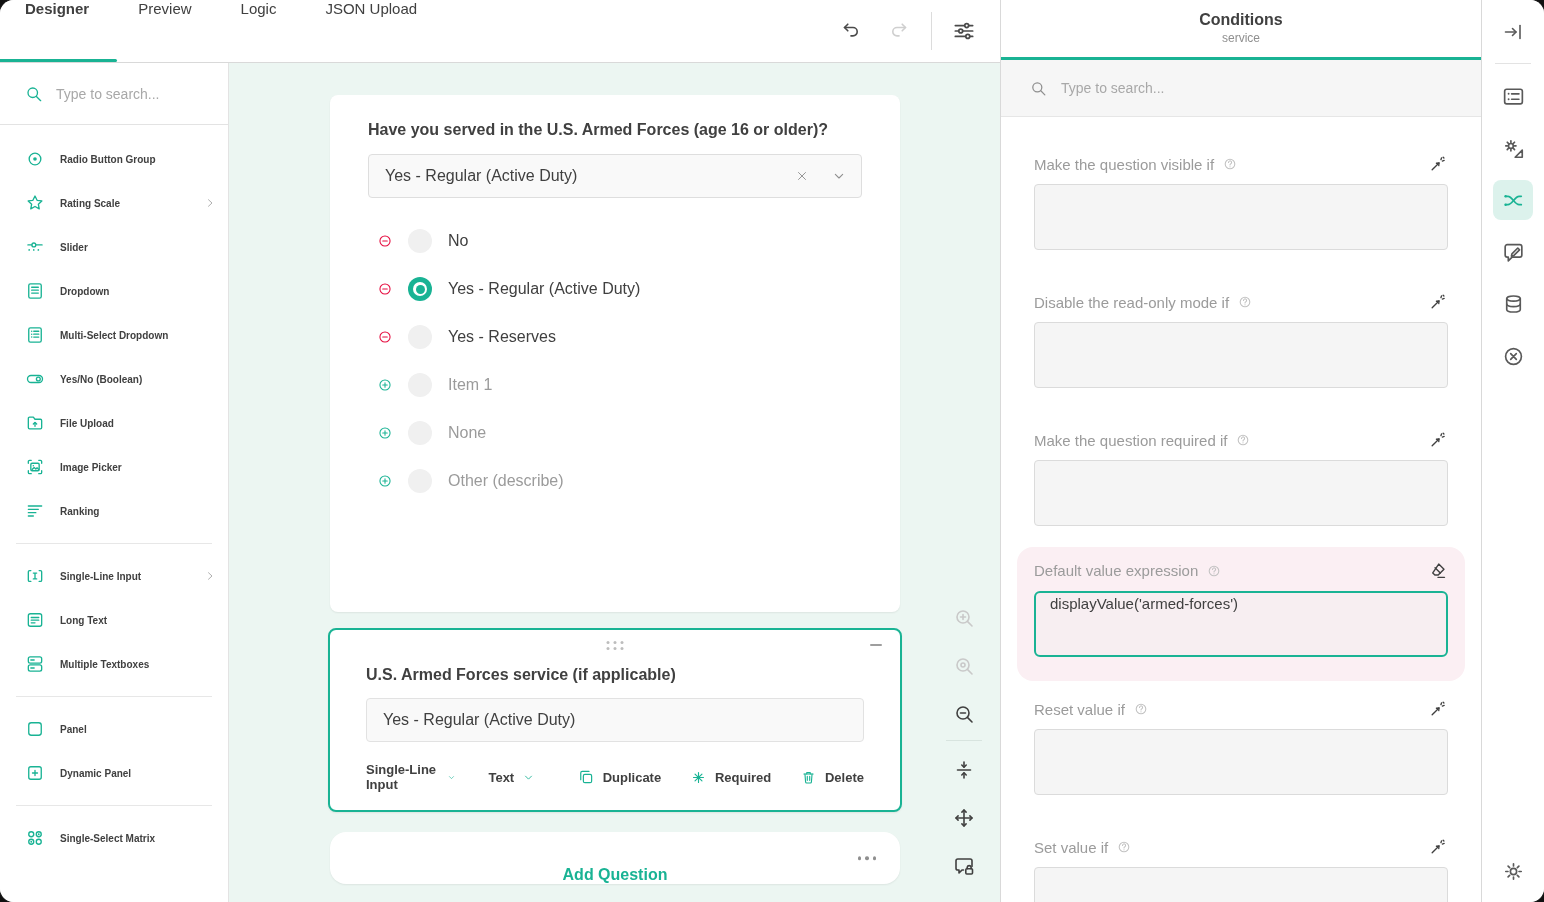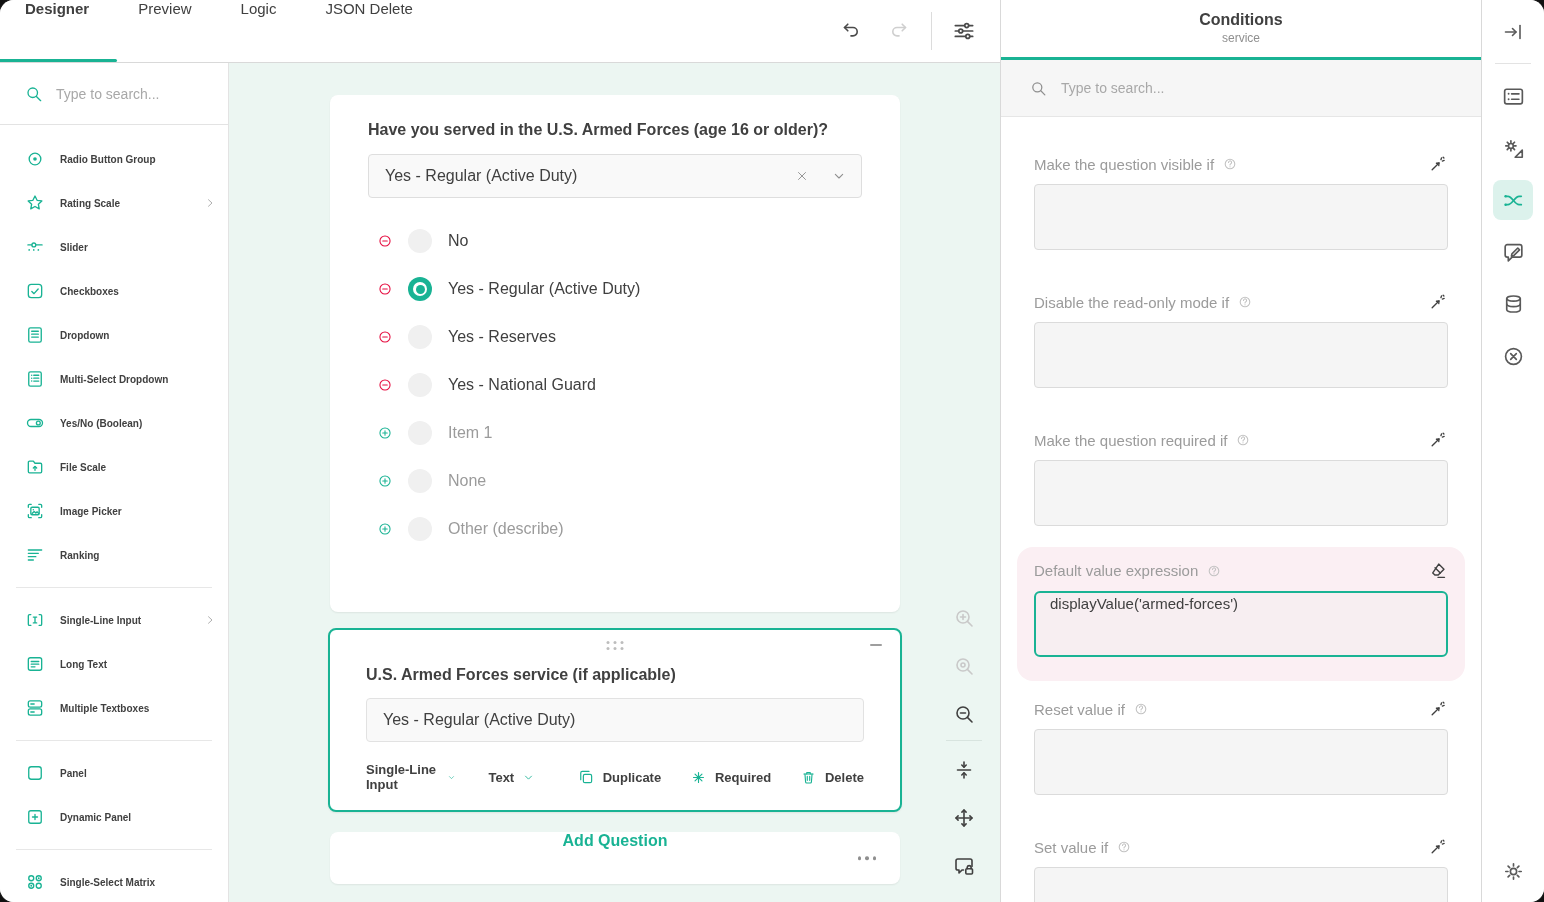--- a/index.html
+++ b/index.html
@@ -58,21 +58,21 @@
   .collapse-btn::after { content:""; display:block; margin-top:6px; width:12px; height:2px; background:#9e9e9e; border-radius:1px; }
   .q2title { margin-top:36px; font-size:16px; font-weight:700; color:#404040; }
   .q2input { margin-top:14px; height:44px; background:#f9f9f9; border:1px solid #e2e2e2; border-radius:4px; display:flex; align-items:center; padding:0 16px; font-size:16px; color:#404040; }
   .q2toolbar { margin-top:20px; display:flex; align-items:center; gap:8px; }
   .ttsel { display:flex; align-items:center; gap:8px; font-size:13px; font-weight:600; color:#404040; cursor:pointer; }
   .ttsel .chv { color:#19b394; }
   .ttgap { width:24px; }
   .ttbtn { display:flex; align-items:center; gap:8px; font-size:13px; font-weight:600; color:#404040; cursor:pointer; }
   .ttbtn .bic { color:#19b394; }
 
-  .addq { position:absolute; left:101px; top:769px; width:570px; height:52px; background:#fff; border-radius:8px; box-shadow:0 1px 2px rgba(0,0,0,.07); display:flex; align-items:flex-start; justify-content:center; cursor:pointer; }
+  .addq { position:absolute; left:101px; top:769px; width:570px; height:52px; background:#fff; border-radius:16px; box-shadow:0 1px 2px rgba(0,0,0,.07); display:flex; align-items:flex-end; justify-content:center; cursor:pointer; }
   .addq .txt { font-size:16px; font-weight:700; color:#19b394; }
   .addq .more { position:absolute; right:18px; top:50%; transform:translateY(-50%); display:flex; gap:4px; padding:6px; cursor:pointer; }
   .addq .more i { width:3.5px; height:3.5px; border-radius:50%; background:#8f8f8f; }
 
   .zoombar { position:absolute; left:711px; top:0; width:48px; height:100%; }
   .zbtn { position:absolute; left:12px; width:24px; height:24px; cursor:pointer; color:#404040; }
   .zbtn.dim { color:#c9c9c9; }
   .zdiv { position:absolute; left:6px; width:36px; border-top:1px solid #d8e4df; }
 
   
@@ -105,21 +105,21 @@
 </head>
 <body>
 
 <div class="window">
 
   <div class="topbar">
     <div class="tabs">
       <div class="tab active">Designer</div>
       <div class="tab">Preview</div>
       <div class="tab">Logic</div>
-      <div class="tab">JSON Delete</div>
+      <div class="tab">JSON Upload</div>
     </div>
     <div class="tab-underline"></div>
     <div class="topbar-actions">
       <div class="tb-btn">
         <svg class="ic" width="24" height="24" viewBox="0 0 24 24">
             <path d="M5.5 8.5h8.5a4.2 4.2 0 010 8.4h-2"></path>
             <path d="M8.8 5.2L5.5 8.5l3.3 3.3"></path>
           </svg>
       </div>
       <div class="tb-btn disabled">
@@ -171,27 +171,20 @@
             <path d="M3.5 9.5h4.6M12.9 9.5h7.6"></path>
             <circle cx="10.6" cy="9.5" r="2.3"></circle>
             <circle class="fl" cx="5" cy="15.5" r="1"></circle>
             <circle class="fl" cx="10.5" cy="15.5" r="1"></circle>
             <circle class="fl" cx="16" cy="15.5" r="1"></circle>
           </svg>
         <span class="lbl">Slider</span>
       </div>
       <div class="titem">
         <svg class="ic" width="20" height="20" viewBox="0 0 24 24">
-            <rect x="4" y="4" width="16" height="16" rx="3.5"></rect>
-            <path d="M8.2 12.6l2.6 2.6 5-5.6"></path>
-          </svg>
-        <span class="lbl">Checkboxes</span>
-      </div>
-      <div class="titem">
-        <svg class="ic" width="20" height="20" viewBox="0 0 24 24">
             <rect x="4.5" y="3.5" width="15" height="17" rx="2"></rect>
             <path d="M8 7.5h8M8 11h8M8 14.5h8"></path>
           </svg>
         <span class="lbl">Dropdown</span>
       </div>
       <div class="titem">
         <svg class="ic" width="20" height="20" viewBox="0 0 24 24">
             <rect x="4.5" y="3.5" width="15" height="17" rx="2"></rect>
             <path d="M10.5 7.5h6M10.5 11h6M10.5 14.5h6"></path>
             <circle class="fl" cx="8" cy="7.5" r=".9"></circle>
@@ -206,21 +199,21 @@
             <circle cx="16" cy="12" r="2.3"></circle>
           </svg>
         <span class="lbl">Yes/No (Boolean)</span>
       </div>
       <div class="titem">
         <svg class="ic" width="20" height="20" viewBox="0 0 24 24">
             <path d="M4 17.5V6.5A1.5 1.5 0 015.5 5H10l2 2.5h6.5A1.5 1.5 0 0120 9v8.5a1.5 1.5 0 01-1.5 1.5h-13A1.5 1.5 0 014 17.5z"></path>
             <path d="M12 16v-4.5"></path>
             <path d="M10 13.3l2-2 2 2"></path>
           </svg>
-        <span class="lbl">File Scale</span>
+        <span class="lbl">File Upload</span>
       </div>
       <div class="titem">
         <svg class="ic" width="20" height="20" viewBox="0 0 24 24">
             <path d="M4 7.5v-2A1.5 1.5 0 015.5 4h2M16.5 4h2A1.5 1.5 0 0120 5.5v2M20 16.5v2a1.5 1.5 0 01-1.5 1.5h-2M7.5 20h-2A1.5 1.5 0 014 18.5v-2"></path>
             <rect x="7" y="7.5" width="10" height="9" rx="1.5"></rect>
             <circle class="fl" cx="10" cy="10.5" r=".9"></circle>
             <path d="M8.5 15l2.5-2.5 2 2 1.5-1.5 2 2"></path>
           </svg>
         <span class="lbl">Image Picker</span>
       </div>
@@ -327,28 +320,20 @@
           <span class="radio sel"></span>
           <span class="chlbl">Yes - Regular (Active Duty)</span>
         </div>
         <div class="chrow">
           <svg class="ic chact rm" viewBox="0 0 24 24" width="16" height="16" stroke-width="1.9">
               <circle cx="12" cy="12" r="7.6"></circle>
               <path d="M8.6 12h6.8"></path>
             </svg>
           <span class="radio"></span>
           <span class="chlbl">Yes - Reserves</span>
-        </div>
-        <div class="chrow">
-          <svg class="ic chact rm" viewBox="0 0 24 24" width="16" height="16" stroke-width="1.9">
-              <circle cx="12" cy="12" r="7.6"></circle>
-              <path d="M8.6 12h6.8"></path>
-            </svg>
-          <span class="radio"></span>
-          <span class="chlbl">Yes - National Guard</span>
         </div>
         <div class="chrow">
           <svg class="ic chact ad" viewBox="0 0 24 24" width="16" height="16" stroke-width="1.9">
               <circle cx="12" cy="12" r="7.6"></circle>
               <path d="M12 8.6v6.8M8.6 12h6.8"></path>
             </svg>
           <span class="radio"></span>
           <span class="chlbl muted">Item 1</span>
         </div>
         <div class="chrow">

